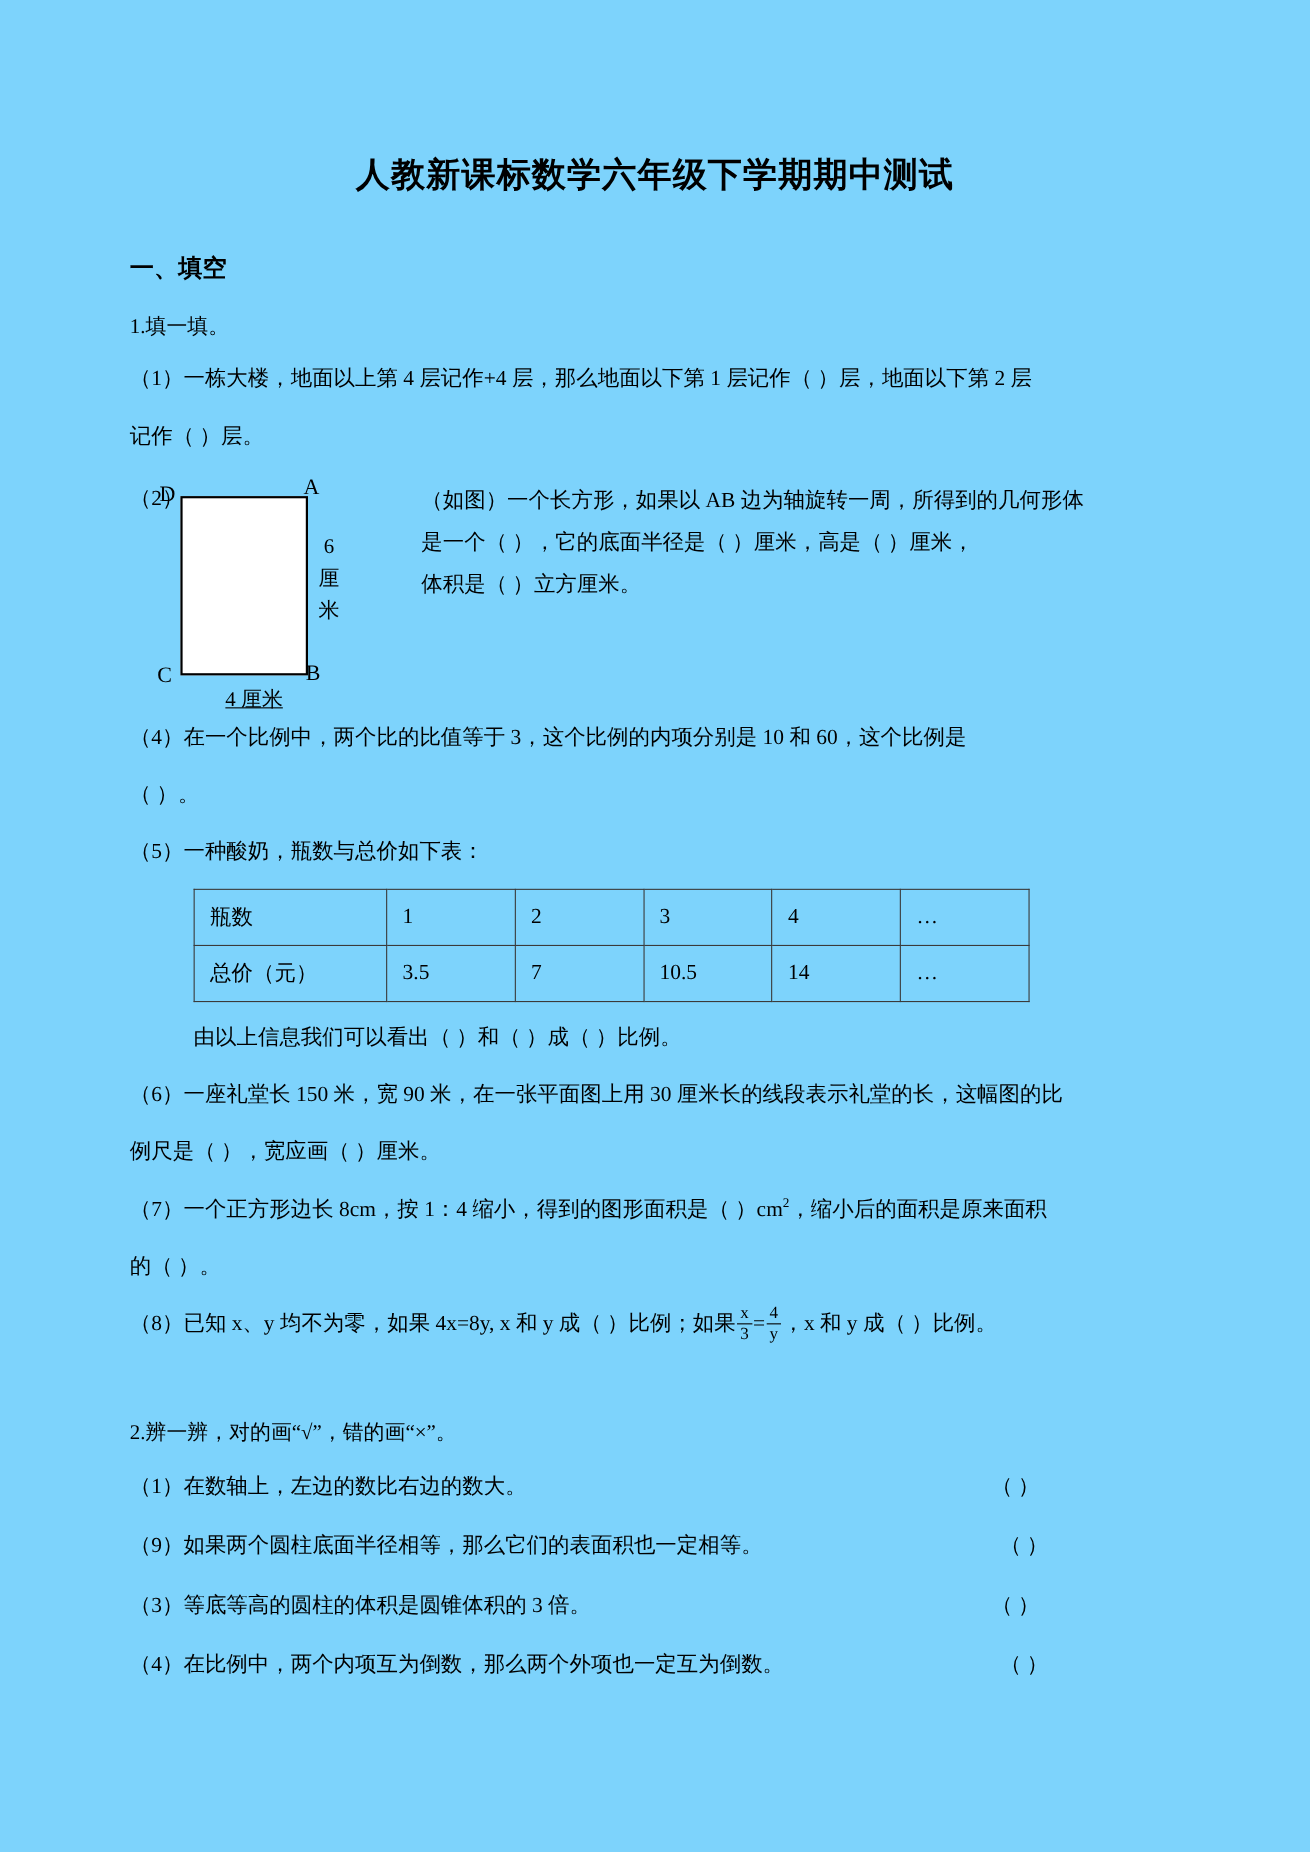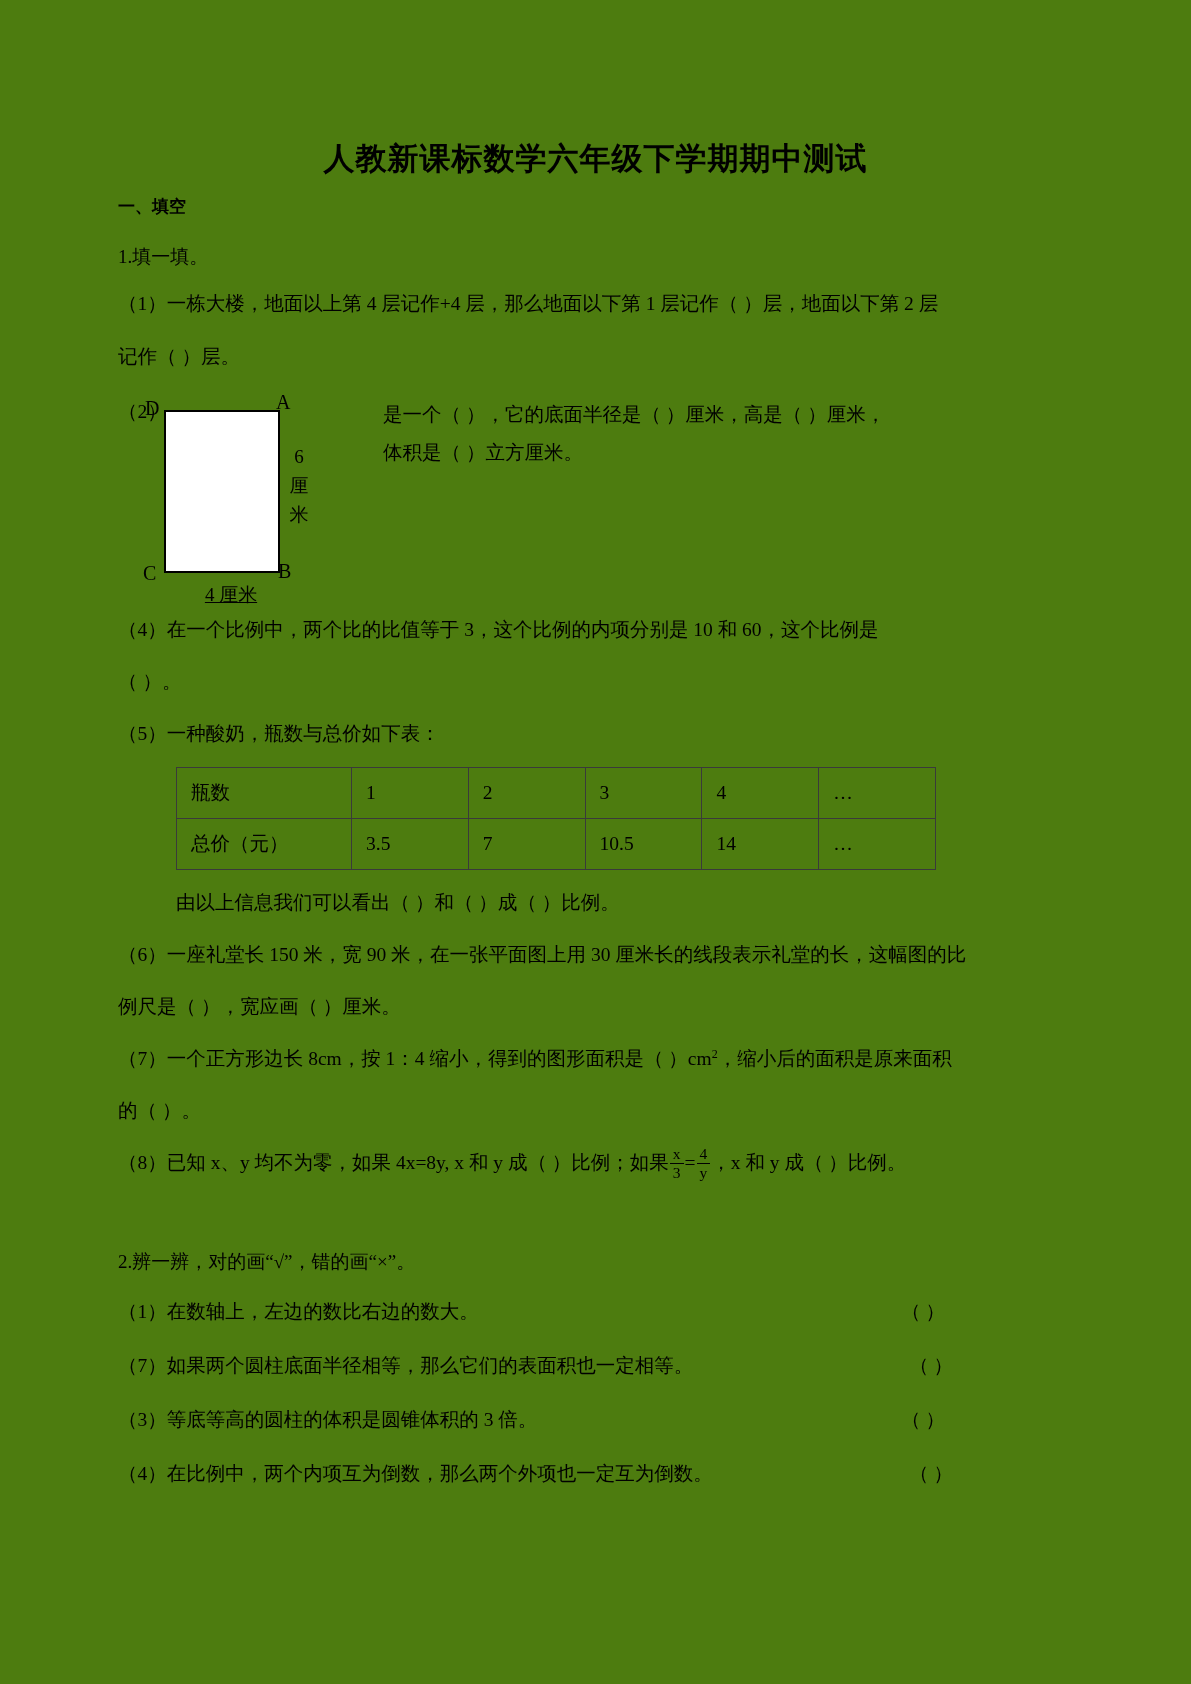--- a/index.html
+++ b/index.html
@@ -9,38 +9,38 @@
   }
   body {
     font-family: "Liberation Serif", "DejaVu Serif", serif;
     color: #000000;
   }
   .page {
     position: relative;
     width: 1191px;
     height: 1684px;
     margin: 0 auto;
-    background: #4d7c0f;
+    background: #7dd3fc;
     box-sizing: border-box;
     padding: 0 118px;
     overflow: hidden;
   }
   .doc-title {
     text-align: center;
     font-size: 31px;
     font-weight: bold;
     letter-spacing: 1px;
     margin: 0;
     padding-top: 140px;
     line-height: 1.2;
   }
   .section-heading {
-    font-size: 17px;
+    font-size: 22px;
     font-weight: bold;
-    margin: 18px 0 0 0;
+    margin: 52px 0 0 0;
     line-height: 1.4;
   }
   .q-num {
     font-size: 19px;
     margin: 24px 0 0 0;
     line-height: 1.5;
   }
   .para {
     font-size: 19.5px;
     line-height: 1.95;
@@ -191,20 +191,21 @@
         <span class="v-B">B</span>
         <div class="side-6">
           <span>6</span>
           <span>厘</span>
           <span>米</span>
         </div>
         <div class="bottom-label">4 厘米</div>
       </div>
     </div>
     <div class="fig-right">
+      <div>（如图）一个长方形，如果以 AB 边为轴旋转一周，所得到的几何形体</div>
       <div>是一个（        ），它的底面半径是（    ）厘米，高是（    ）厘米，</div>
       <div>体积是（    ）立方厘米。</div>
     </div>
   </div>
 
 
   <div class="para">（4）在一个比例中，两个比的比值等于 3，这个比例的内项分别是 10 和 60，这个比例是</div>
   <div class="para">（              ）。</div>
 
   <div class="para">（5）一种酸奶，瓶数与总价如下表：</div>
@@ -244,21 +245,21 @@
 
   <div class="q-num">2.辨一辨，对的画“√”，错的画“×”。</div>
 
   <div class="tf-line">
     <span class="tf-text">（1）在数轴上，左边的数比右边的数大。</span>
     <span class="tf-spacer"></span>
     <span class="tf-brackets">（    ）</span>
   </div>
 
   <div class="tf-line">
-    <span class="tf-text">（7）如果两个圆柱底面半径相等，那么它们的表面积也一定相等。</span>
+    <span class="tf-text">（9）如果两个圆柱底面半径相等，那么它们的表面积也一定相等。</span>
     <span class="tf-spacer"></span>
     <span class="tf-brackets wide">（    ）</span>
   </div>
 
   <div class="tf-line">
     <span class="tf-text">（3）等底等高的圆柱的体积是圆锥体积的 3 倍。</span>
     <span class="tf-spacer"></span>
     <span class="tf-brackets">（    ）</span>
   </div>
 

